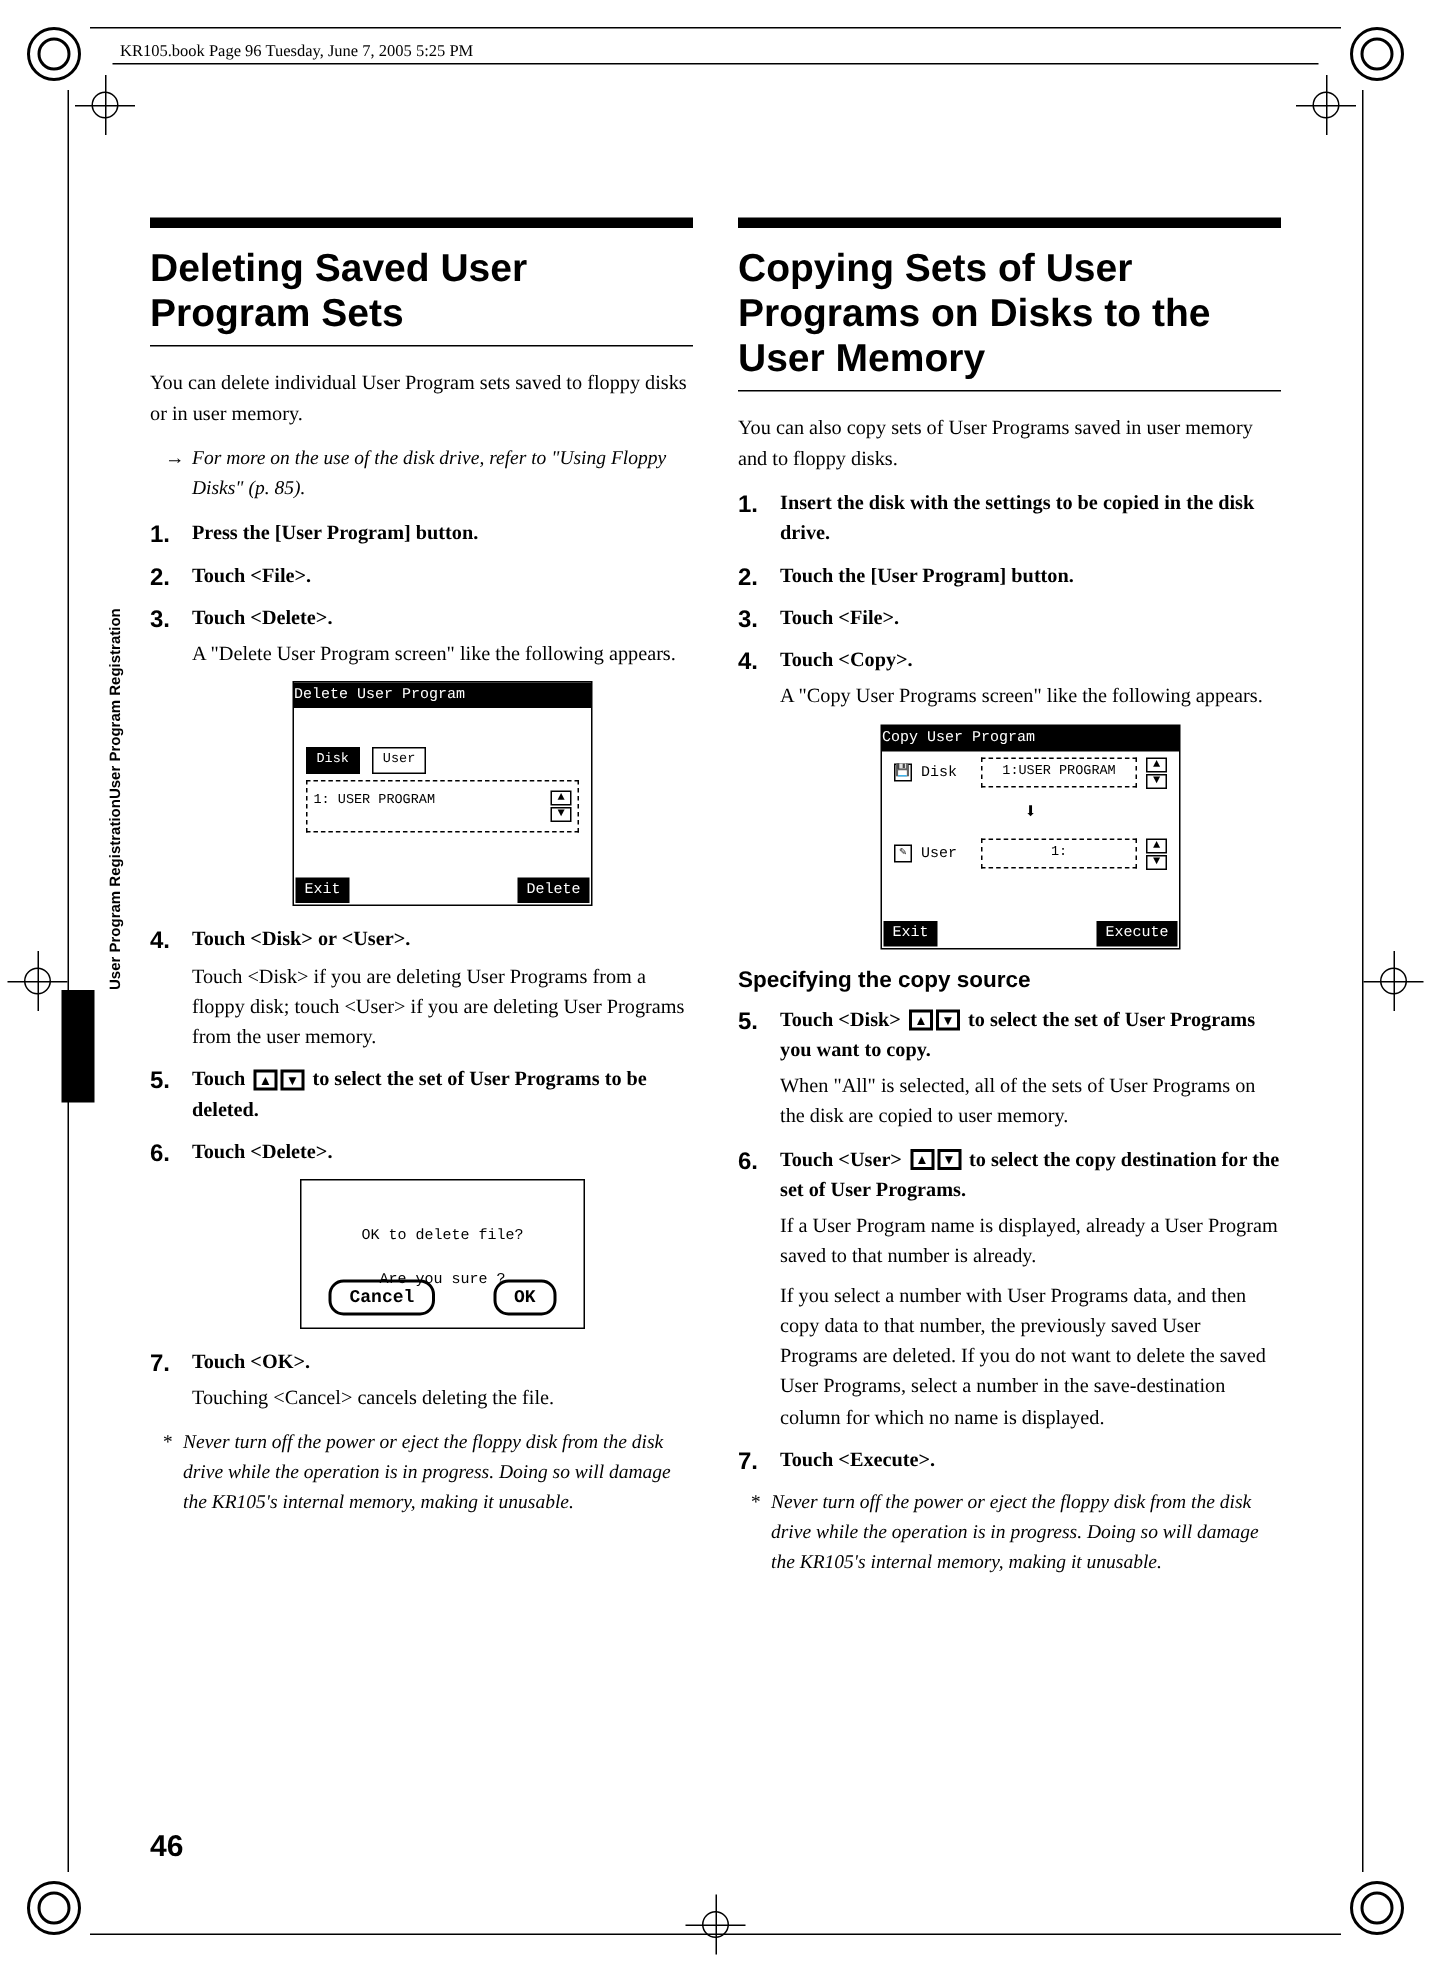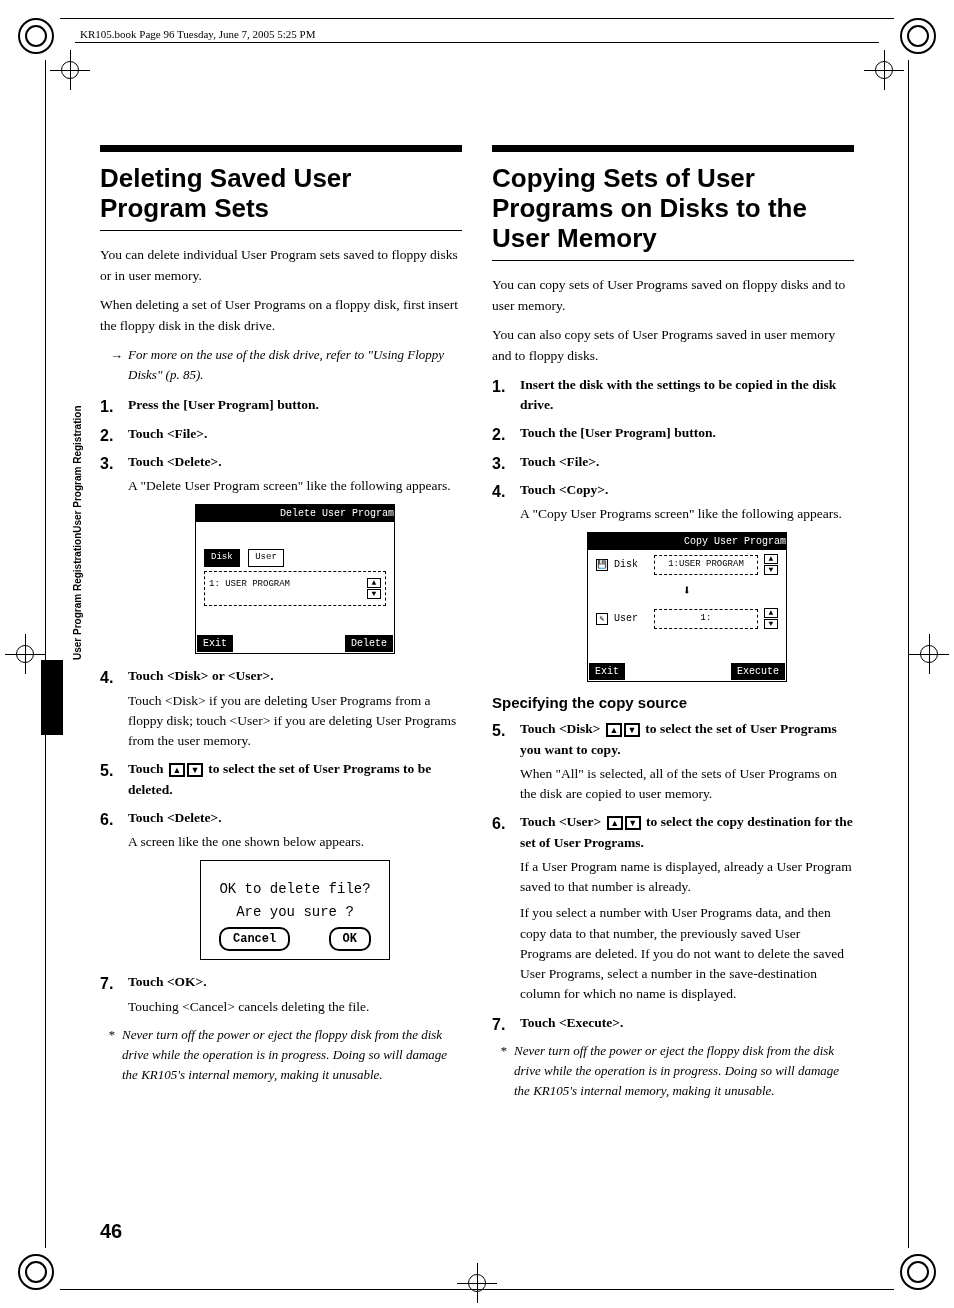--- a/index.html
+++ b/index.html
@@ -146,34 +146,34 @@
 
   
   .lcd {
     border: 1px solid #000;
     background: #fff;
     font-family: 'Courier New', monospace;
     font-size: 11px;
     margin: 8px auto 12px auto;
   }
   .lcd.del1 { width: 200px; height: 150px; position: relative; }
-  .lcd .title-bar { background: #000; color: #fff; text-align: right; font-size: 10px; padding: 1px 0; }
+  .lcd .title-bar { background: #000; color: #fff; text-align: left; font-size: 10px; padding: 1px 0; }
   .lcd .body { padding: 8px; position: relative; height: calc(100% - 30px); }
   .lcd .footer { position: absolute; bottom: 0; left: 0; right: 0; height: 14px; }
   .lcd .fbtn { position: absolute; bottom: 1px; background: #000; color: #fff; font-size: 10px; padding: 1px 6px; }
   .lcd .fbtn.l { left: 1px; }
   .lcd .fbtn.r { right: 1px; }
   .tab-btn { display: inline-block; border: 1px solid #000; padding: 1px 6px; font-size: 9px; margin-right: 2px; }
   .tab-btn.active { background: #000; color: #fff; }
   .field-box { border: 1px dashed #000; padding: 6px 4px; font-size: 9px; margin-top: 4px; display: flex; align-items: flex-start; justify-content: space-between; }
   .arrow-pair { display: flex; flex-direction: column; gap: 1px; }
   .arr { width: 14px; height: 10px; border: 1px solid #000; display: flex; align-items: center; justify-content: center; font-size: 8px; line-height: 1; }
 
   .lcd.confirm { width: 190px; height: 100px; position: relative; text-align: center; padding-top: 16px; }
-  .lcd.confirm .msg { font-size: 14px; margin: 2px 0; }
+  .lcd.confirm .msg { font-size: 10px; margin: 14px 0; }
   .lcd.confirm .btnrow { position: absolute; bottom: 8px; left: 0; right: 0; display: flex; justify-content: space-between; padding: 0 18px; }
   .cbtn { border: 2px solid #000; border-radius: 10px; padding: 1px 12px; font-size: 12px; font-weight: bold; }
 
   .lcd.copy { width: 200px; height: 150px; position: relative; }
   .lcd.copy .row { display: flex; align-items: center; gap: 6px; padding: 4px 8px; font-size: 10px; }
   .lcd.copy .row .label { width: 34px; }
   .lcd.copy .row .val { flex: 1; border: 1px dashed #000; padding: 2px 4px; font-size: 9px; text-align: center; }
   .lcd.copy .icon { width: 12px; height: 12px; border: 1px solid #000; font-size: 8px; display: flex; align-items: center; justify-content: center; }
   .down-arrow { text-align: center; font-size: 14px; padding: 2px 0; }
 
@@ -235,21 +235,20 @@
 <div class="vtext">User Program RegistrationUser Program Registration</div>
 <div class="black-tab"></div>
 
 <div class="content">
 
   <div class="col">
     <div class="thick-rule"></div>
     <h1>Deleting Saved User Program Sets</h1>
     <div class="thin-rule"></div>
     <p>You can delete individual User Program sets saved to floppy disks or in user memory.</p>
-    <p>When deleting a set of User Programs on a floppy disk, first insert the floppy disk in the disk drive.</p>
     <p class="ref">For more on the use of the disk drive, refer to "Using Floppy Disks" (p. 85).</p>
 
     <ol class="steps">
       <li>
         <span class="step-head">Press the [User Program] button.</span>
       </li>
       <li>
         <span class="step-head">Touch &lt;File&gt;.</span>
       </li>
       <li>
@@ -286,21 +285,20 @@
           <span>Touch </span>
           <span class="inline-arr">
               <span class="ab">▲</span>
               <span class="ab">▼</span>
             </span>
           <span> to select the set of User Programs to be deleted.</span>
         </span>
       </li>
       <li>
         <span class="step-head">Touch &lt;Delete&gt;.</span>
-        <span class="step-body">A screen like the one shown below appears.</span>
 
         <div class="lcd confirm">
           <div class="msg">OK to delete file?</div>
           <div class="msg">Are you sure ?</div>
           <div class="btnrow">
             <span class="cbtn">Cancel</span>
             <span class="cbtn">OK</span>
           </div>
         </div>
       </li>
@@ -309,21 +307,20 @@
         <span class="step-body">Touching &lt;Cancel&gt; cancels deleting the file.</span>
       </li>
     </ol>
     <p class="note">Never turn off the power or eject the floppy disk from the disk drive while the operation is in progress. Doing so will damage the KR105's internal memory, making it unusable.</p>
   </div>
 
   <div class="col">
     <div class="thick-rule"></div>
     <h1>Copying Sets of User Programs on Disks to the User Memory</h1>
     <div class="thin-rule"></div>
-    <p>You can copy sets of User Programs saved on floppy disks and to user memory.</p>
     <p>You can also copy sets of User Programs saved in user memory and to floppy disks.</p>
 
     <ol class="steps">
       <li>
         <span class="step-head">Insert the disk with the settings to be copied in the disk drive.</span>
       </li>
       <li>
         <span class="step-head">Touch the [User Program] button.</span>
       </li>
       <li>

